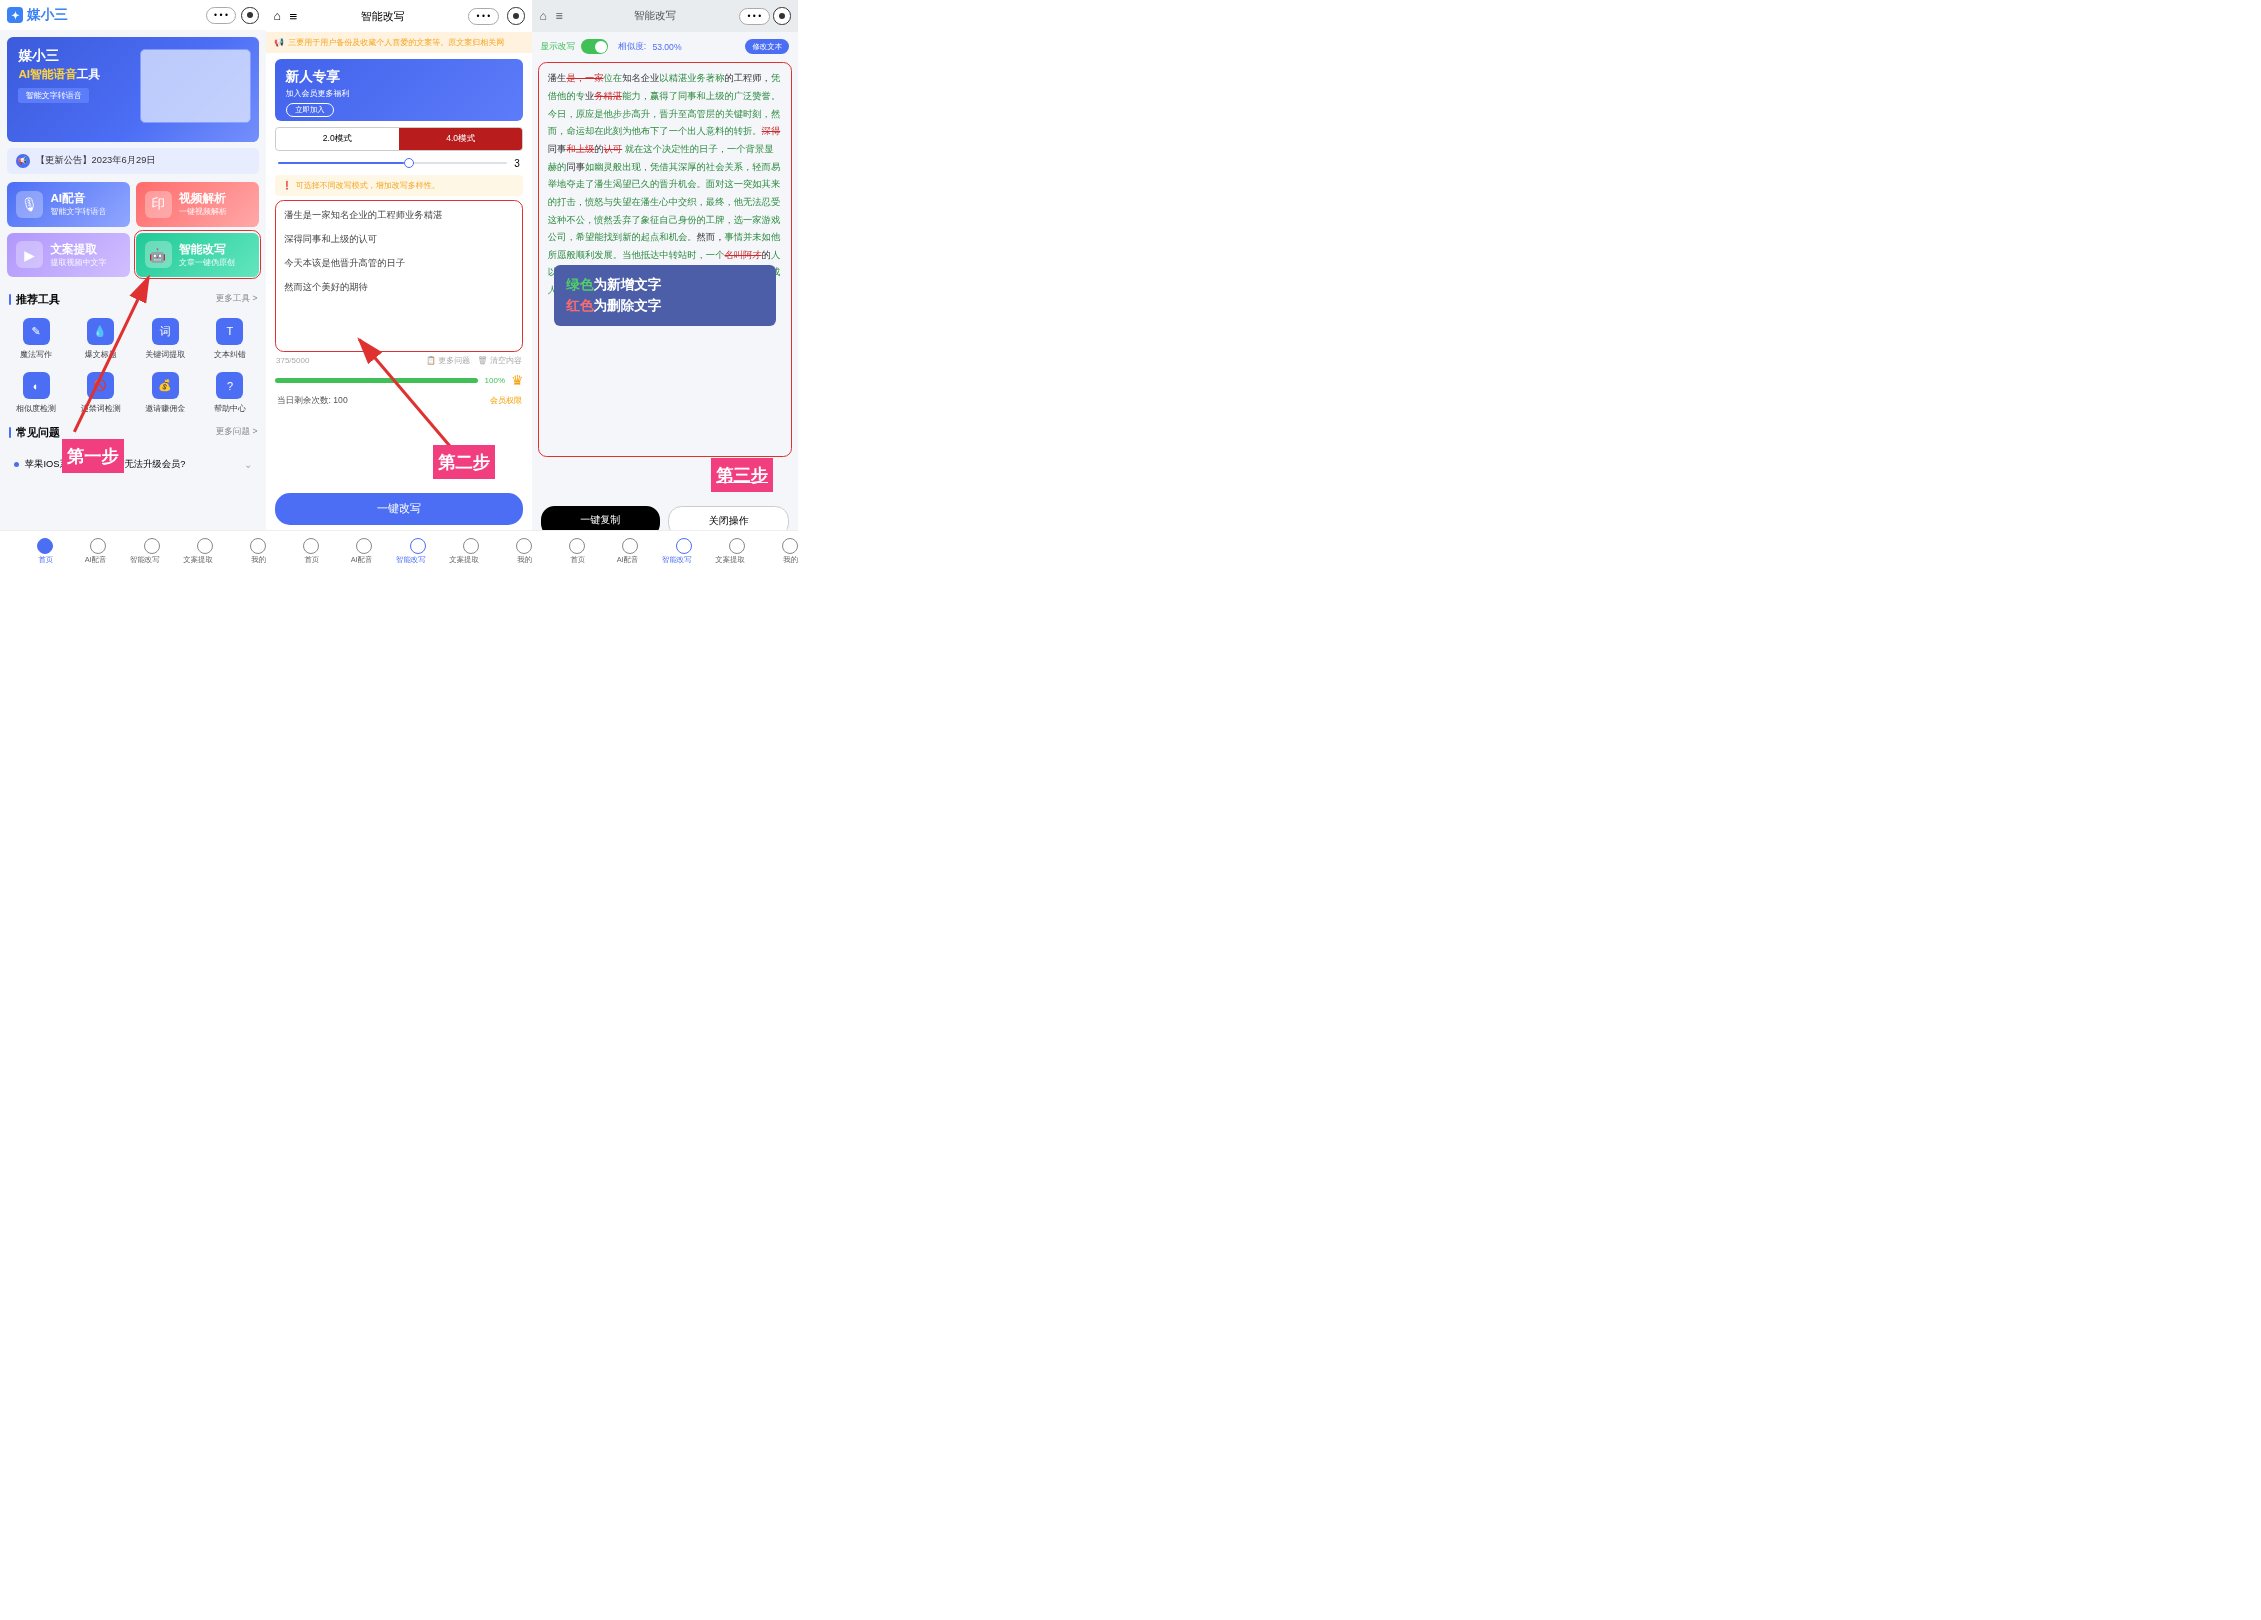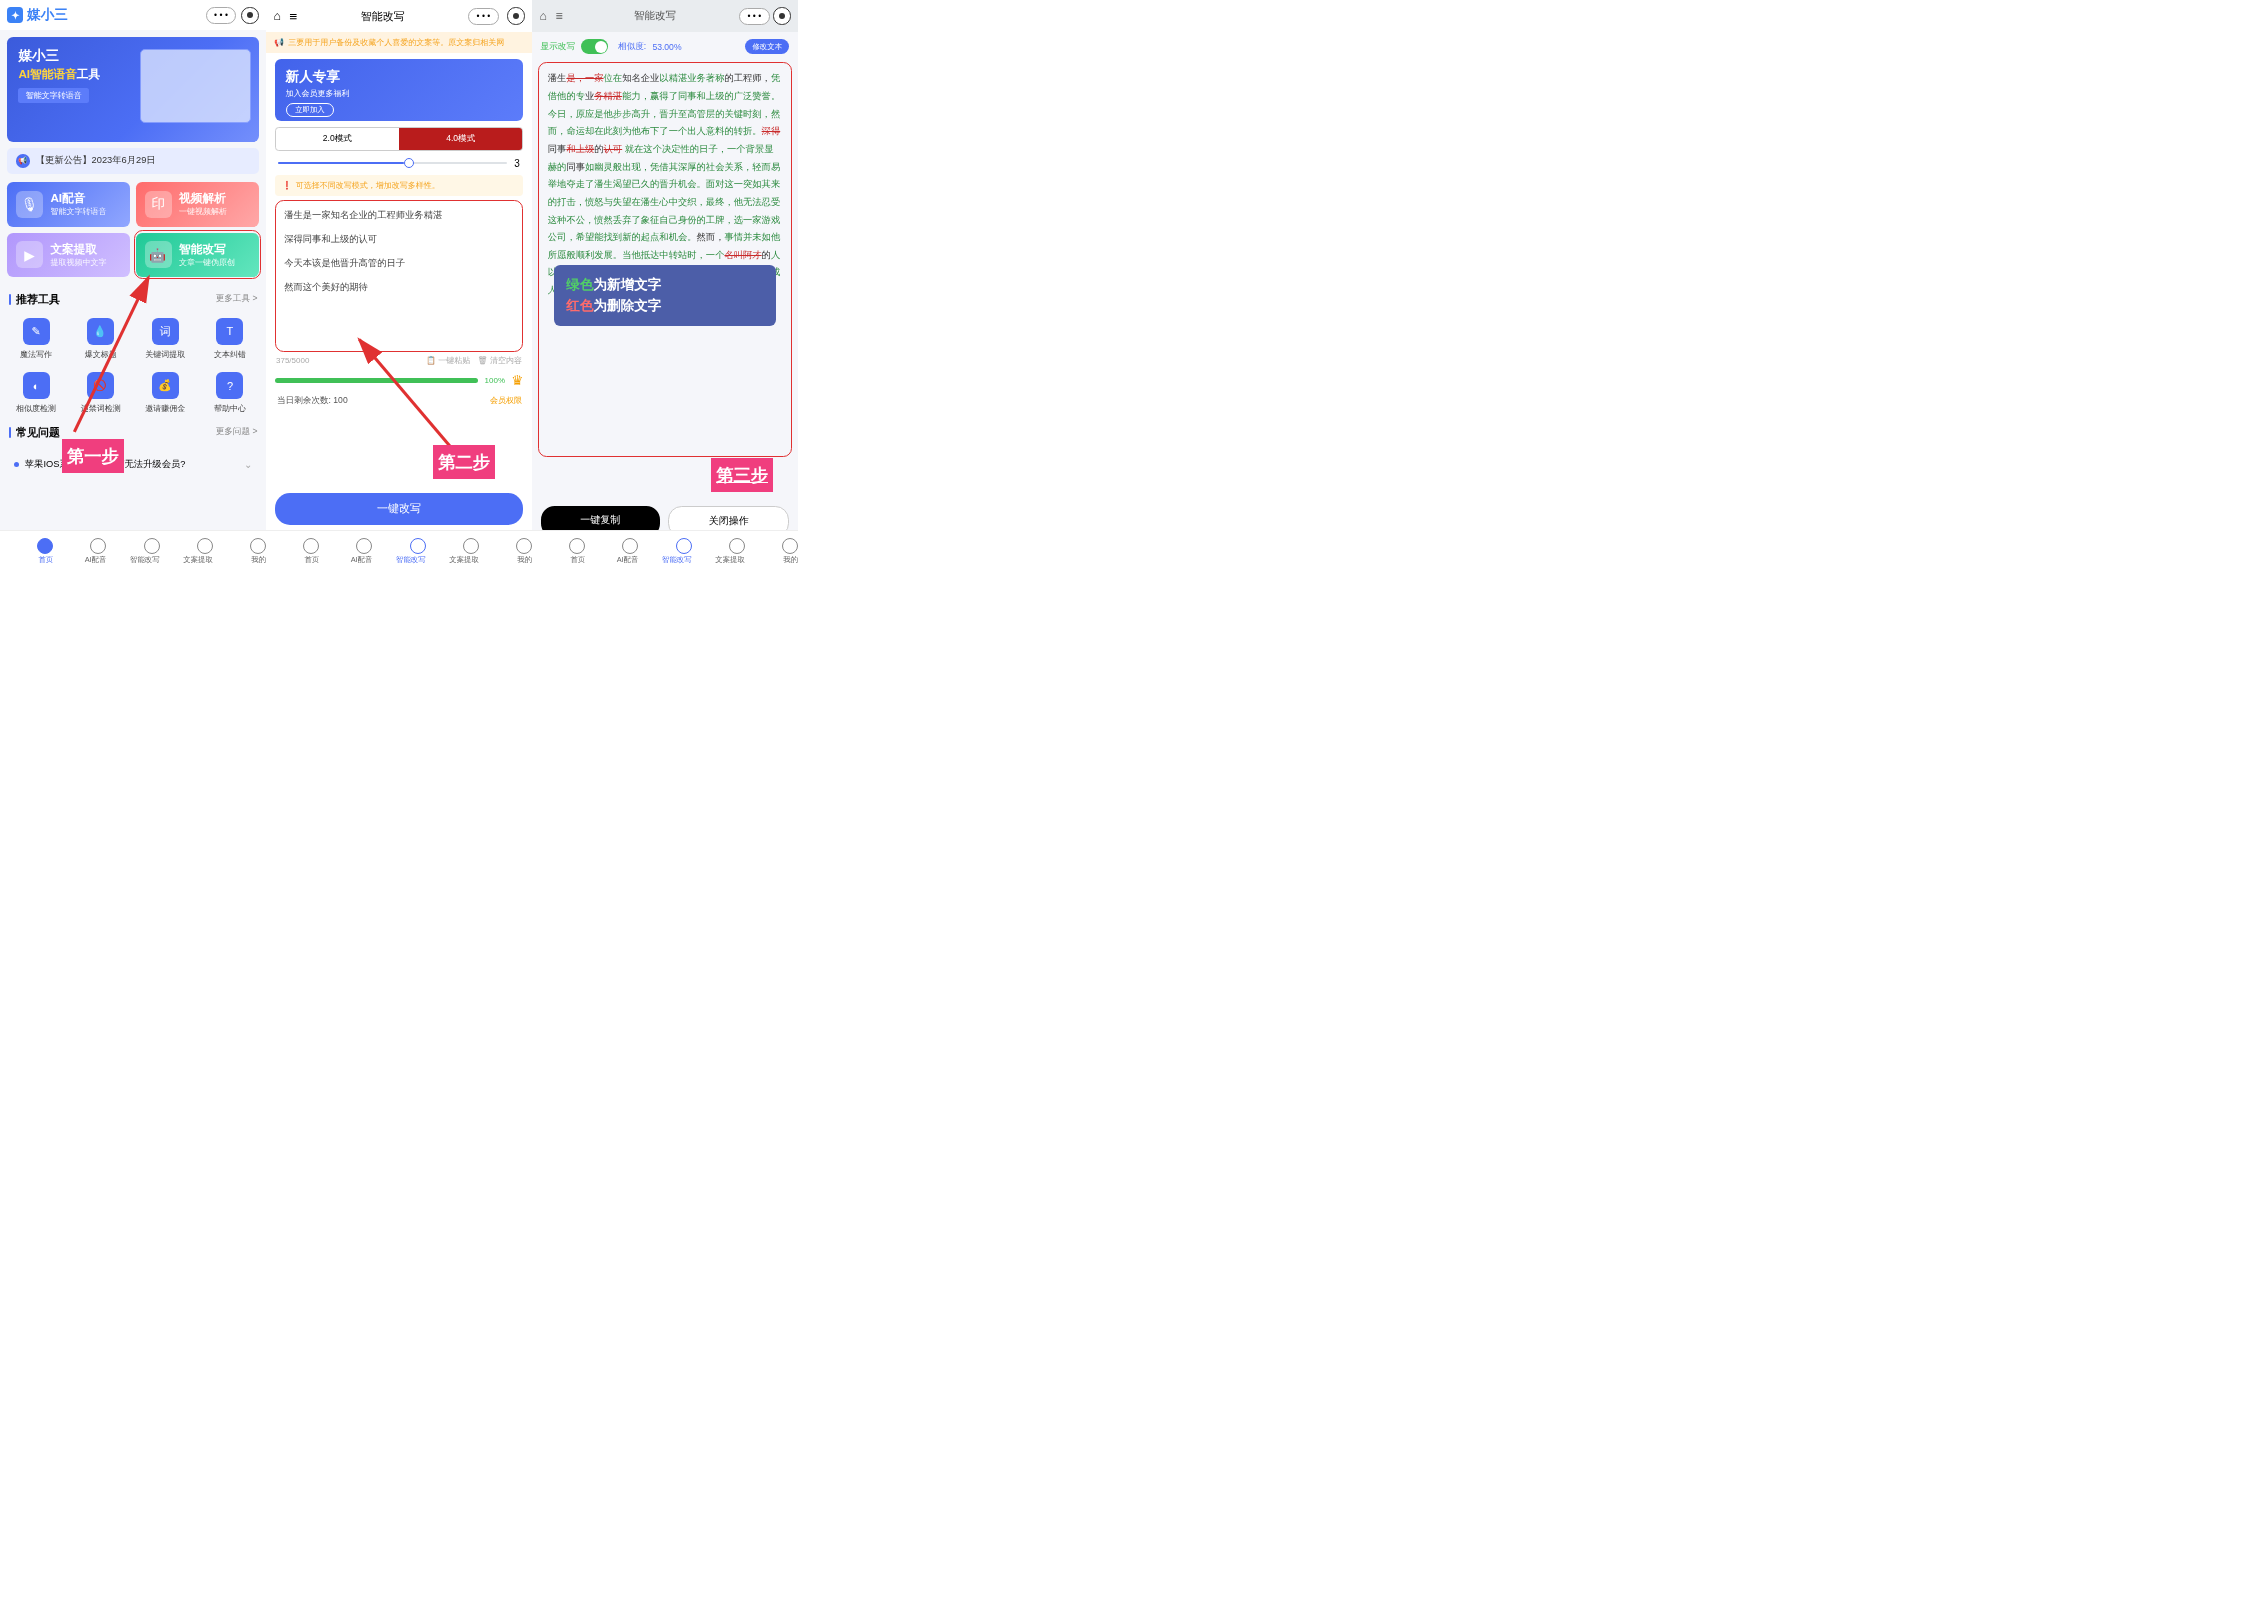--- a/index.html
+++ b/index.html
@@ -326,21 +326,21 @@
   </div>
   <div class="input-box">
     <div class="line">潘生是一家知名企业的工程师业务精湛</div>
     <div class="line">深得同事和上级的认可</div>
     <div class="line">今天本该是他晋升高管的日子</div>
     <div class="line">然而这个美好的期待</div>
   </div>
   <div class="counter-row">
     <span>375/5000</span>
     <span class="spacer"></span>
-    <span class="act">📋 <span>一键粘贴</span></span>
+    <span class="act">📋 <span>更多问题</span></span>
     <span class="act">🗑 <span>清空内容</span></span>
   </div>
   <div class="progress-row">
     <div class="pbar">
         <div class="pfill"></div>
       </div>
     <div style="color:#40c057;font-size:8px;">100%</div>
     <div class="crown">♛</div>
   </div>
   <div class="remain">

